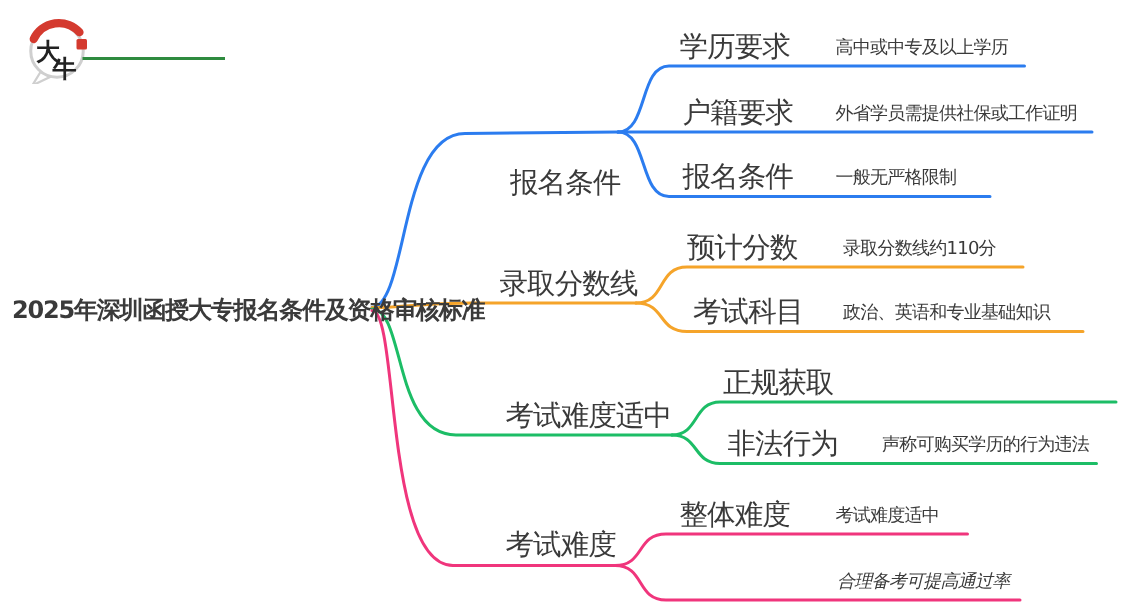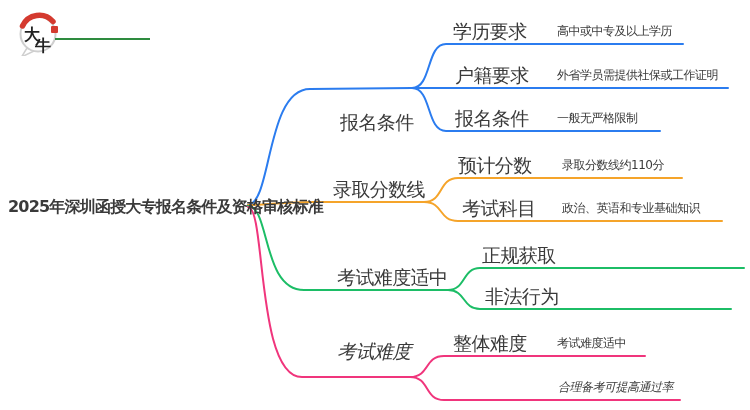--- a/index.html
+++ b/index.html
@@ -26,21 +26,21 @@
   .b1{left:340px;top:68px;margin-top:47px;}
   .b1s1{left:453px;top:24px;}  .b1l1{left:557px;top:24px;}
   .b1s2{left:455px;top:68px;}  .b1l2{left:557px;top:68px;}
   .b1s3{left:455px;top:111px;} .b1l3{left:557px;top:111px;}
   .b2{left:333px;top:182px;}
   .b2s1{left:458px;top:158px;} .b2l1{left:562px;top:158px;}
   .b2s2{left:462px;top:201px;} .b2l2{left:562px;top:201px;}
   .b3{left:337px;top:270px;}
   .b3s1{left:482px;top:248px;} .b3l1{left:588px;top:248px;}
   .b3s2{left:485px;top:289px;} .b3l2{left:588px;top:289px;}
-  .b4{left:337px;top:344px;font-style:italic;}
+  .b4{left:337px;top:356px;}
   .b4s1{left:453px;top:336px;} .b4l1{left:557px;top:336px;}
   .b4s2{left:455px;top:380px;margin-top:35px;} .b4l2{left:558px;top:380px;font-style:italic;}
 
   
   .logo{position:absolute;left:0;top:0;width:200px;height:60px;}
   .logo-mark{position:absolute;left:14px;top:8px;}
   .logo-name{
     position:absolute;left:55px;top:18px;font-size:14px;font-weight:bold;
     letter-spacing:-0.5px;color:var(--logo-green);white-space:nowrap;
   }
@@ -103,20 +103,21 @@
 
   <div class="n b2">录取分数线</div>
   <div class="n b2s1">预计分数</div>
   <div class="n leaf b2l1">录取分数线约110分</div>
   <div class="n b2s2">考试科目</div>
   <div class="n leaf b2l2">政治、英语和专业基础知识</div>
 
   <div class="n b3">考试难度适中</div>
   <div class="n b3s1">正规获取</div>
   <div class="n b3s2">非法行为</div>
+  <div class="n leaf b3l2">声称可购买学历的行为违法</div>
 
   <div class="n b4">考试难度</div>
   <div class="n b4s1">整体难度</div>
   <div class="n leaf b4l1">考试难度适中</div>
   <div class="n b4s2">备考建议</div>
   <div class="n leaf b4l2">合理备考可提高通过率</div>
 
 </div>
 
 </body></html>

